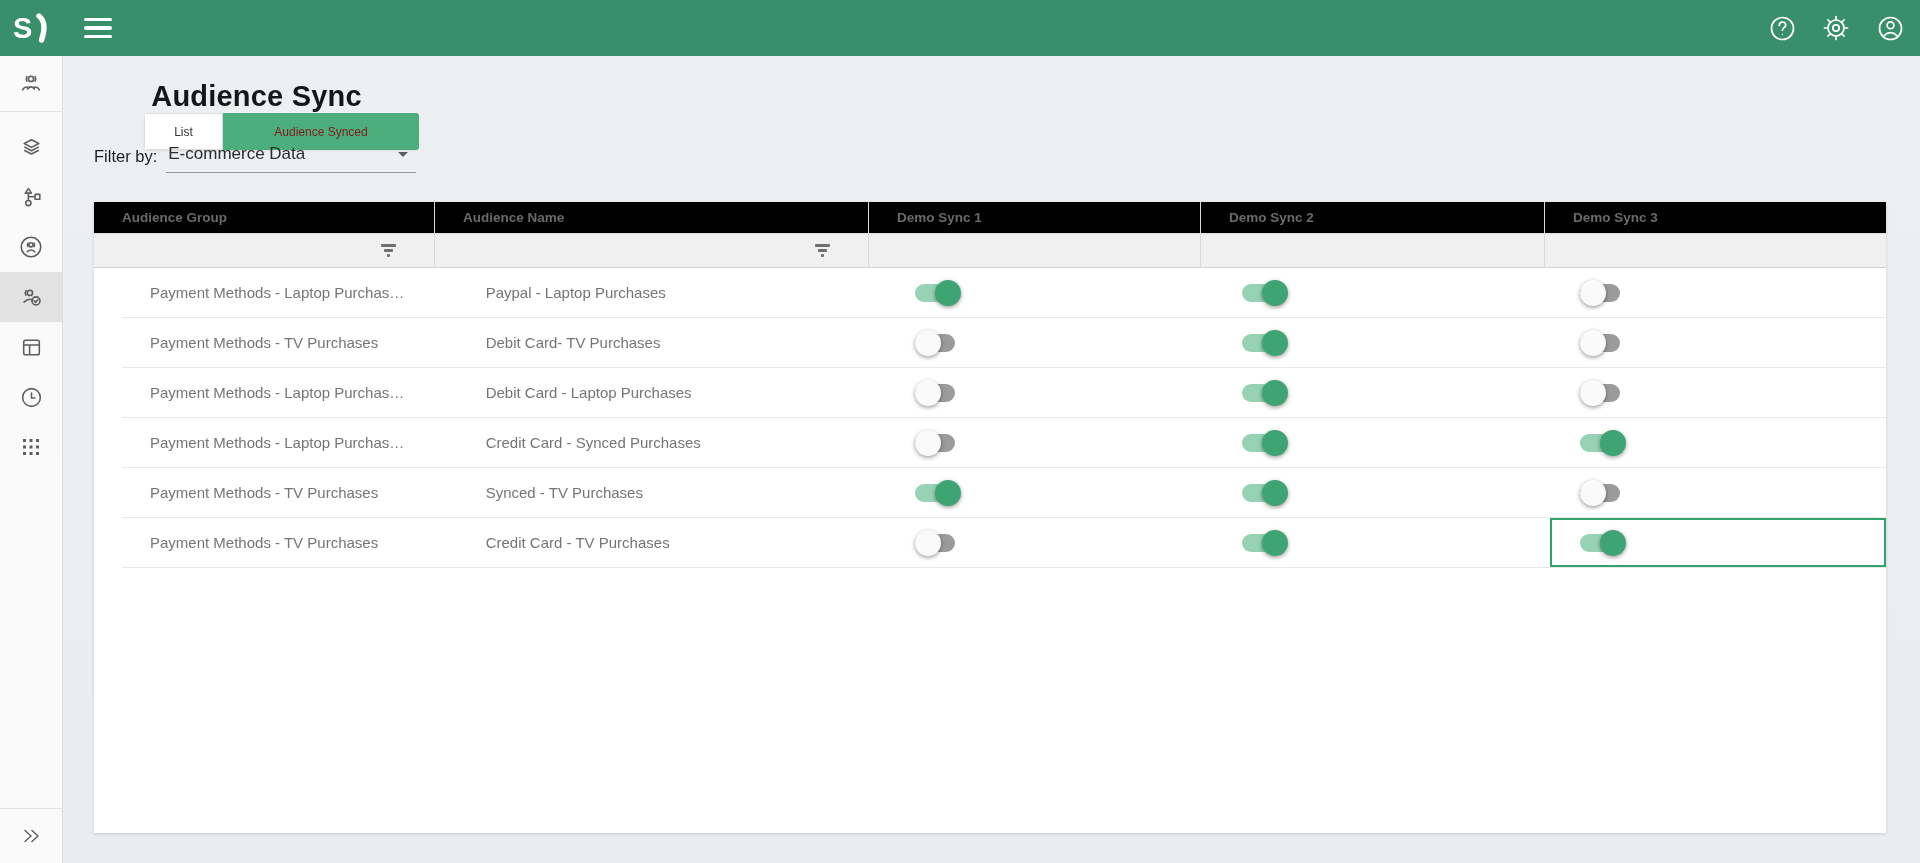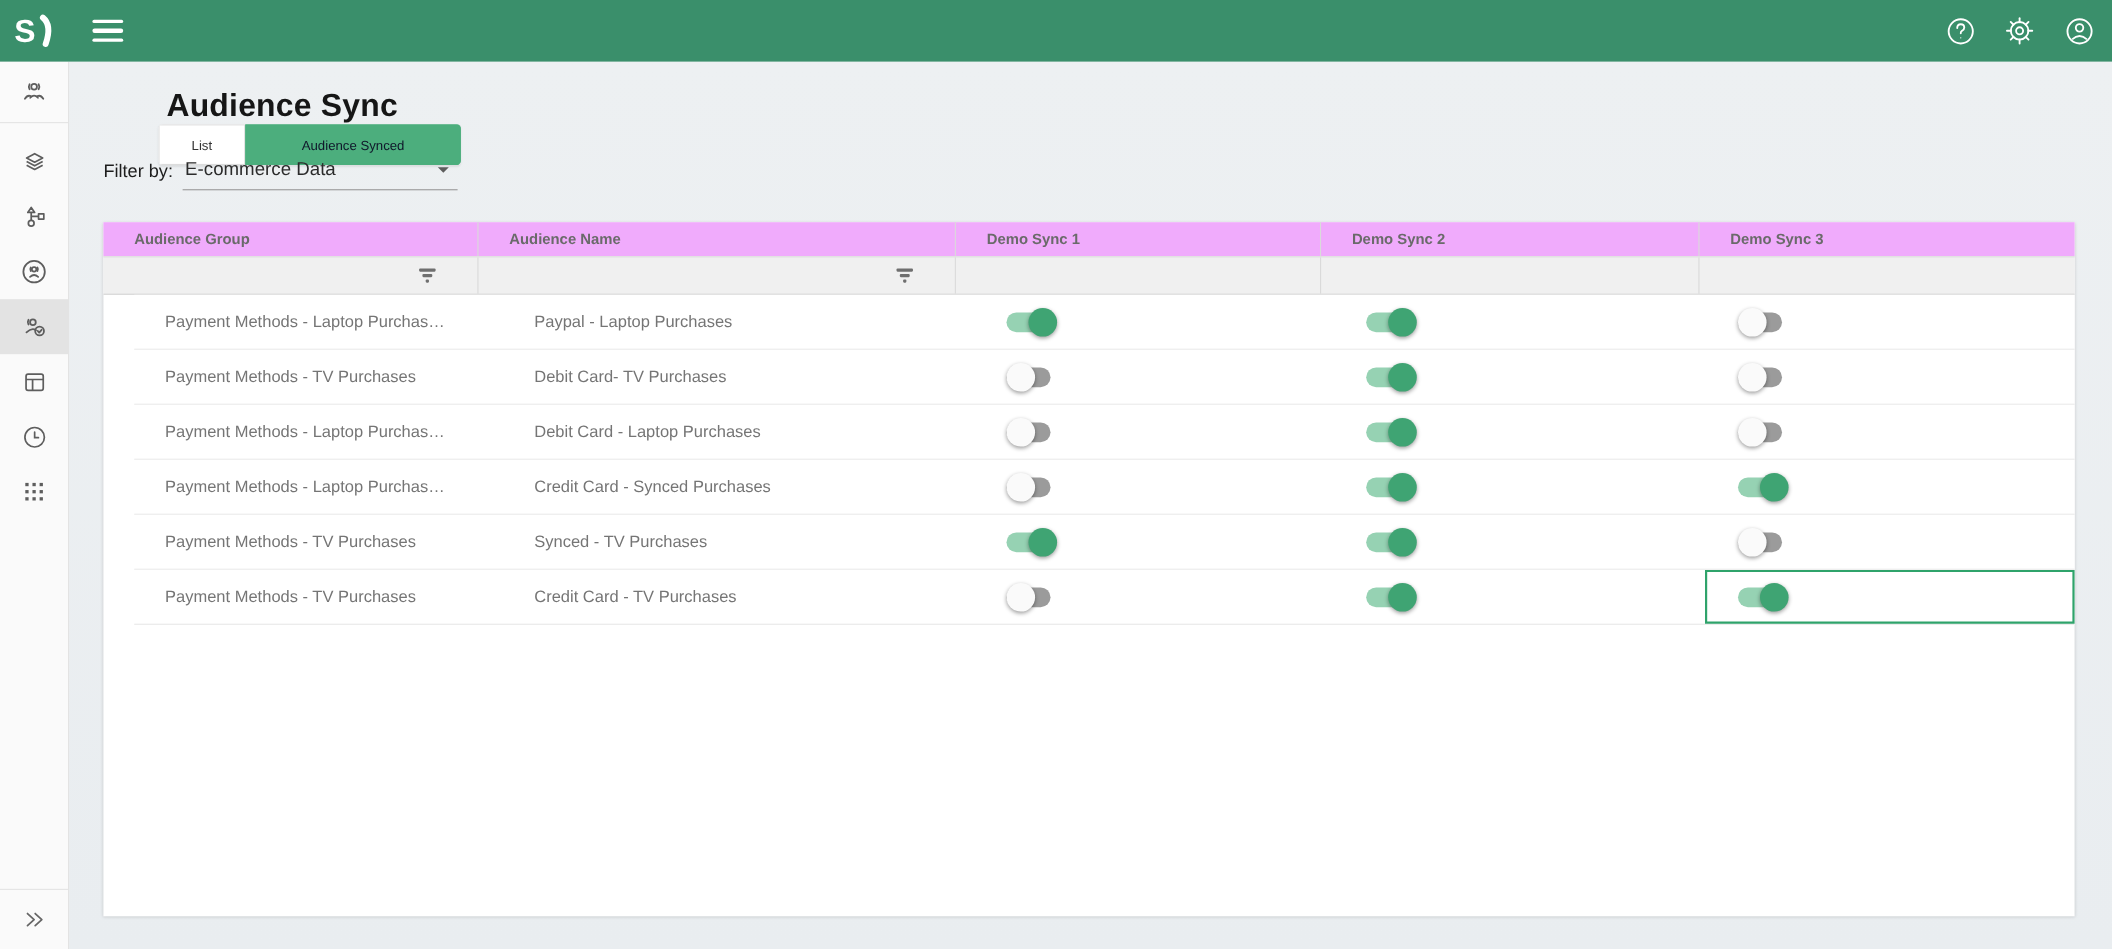--- a/index.html
+++ b/index.html
@@ -25,32 +25,32 @@
   .side-expand { width:100%; height:54px; display:flex; align-items:center; justify-content:center; background:none; border:none; cursor:pointer; }
   .side-icon svg { display:block; }
 
   
   .main { position:absolute; left:63px; top:56px; right:0; bottom:0; background:linear-gradient(180deg,#edf0f2 0%, #e9edf0 100%); }
 
   .page-head { position:absolute; left:31px; top:24px; display:flex; align-items:center;flex-direction:column; }
   .page-title { font-size:29px; font-weight:700; color:#161616; letter-spacing:.2px; }
   .tab-group { margin-left:50px; display:flex; height:37px; border-radius:4px; overflow:hidden; box-shadow:0 1px 2px rgba(0,0,0,.08); }
   .tab-btn { border:1px solid #dcdcdc; background:#fff; color:#333; font-size:12px; padding:0 22px; min-width:79px; cursor:pointer; font-family:"Liberation Sans",sans-serif; }
-  .tab-btn.active { background:var(--accent-green,#4cae7d); border-color:var(--accent-green,#4cae7d); color:#0f172a; min-width:196px;text-align:center; }
+  .tab-btn.active { background:var(--accent-green,#4cae7d); border-color:var(--accent-green,#4cae7d); color:#7f1d1d; min-width:196px;text-align:center; }
 
   .filter-bar { position:absolute; left:31px; top:88px; display:flex; align-items:flex-end; }
   .filter-label { font-size:16.5px; color:#1d1d1d; padding-bottom:7px; }
   .filter-select { margin-left:9px; width:250px; border-bottom:1px solid #9a9a9a; display:flex; align-items:center; padding:0 2px 8px 2px; cursor:pointer; }
   .filter-select .value { font-size:17px; color:#2b2b2b; flex:1; }
   .select-arrow { width:0; height:0; border-left:5px solid transparent; border-right:5px solid transparent; border-top:5.5px solid #5d5d5d; margin-right:6px; }
 
   
   .grid { position:absolute; left:31px; top:146px; width:1792px; height:631px; background:#fff; box-shadow:0 1px 3px rgba(0,0,0,.14); }
   .c1{width:341px;} .c2{width:434px;} .c3{width:332px;} .c4{width:344px;} .c5{width:341px;}
-  .hrow { display:flex; height:31px; background:#f0abfc; }
+  .hrow { display:flex; height:31px; background:#000000; }
   .hcell { display:flex; align-items:center; padding-left:28px; font-size:13.5px; font-weight:700; color:#6a6a6a; border-right:1px solid #dadada; cursor:pointer; }
   .hcell:last-child { border-right:none; }
   .frow { display:flex; height:35px; background:#f0f0f0; border-top:1px solid #dcdcdc; border-bottom:1px solid #d5d5d5; }
   .fcell { display:flex; align-items:center; justify-content:flex-end; padding-right:34px; border-right:1px solid #dadada; }
   .fcell:last-child { border-right:none; }
   .funnel { display:flex; flex-direction:column; align-items:center; gap:2.5px; background:none; border:none; cursor:pointer; padding:4px; }
   .funnel i { display:block; background:#6f6f6f; border-radius:1px; }
   .funnel .b1{width:15px;height:2.6px;} .funnel .b2{width:9px;height:2.6px;} .funnel .b3{width:3px;height:3px;}
 
   .trow { display:flex; height:50px; border-bottom:1px solid #e8e8e8; background:#fff;margin-left:28px; }

